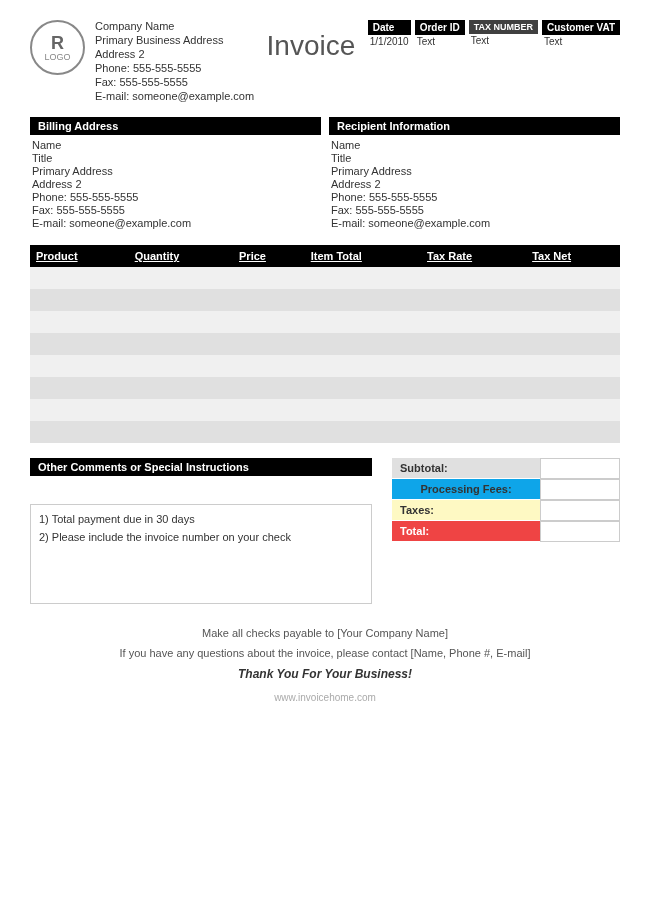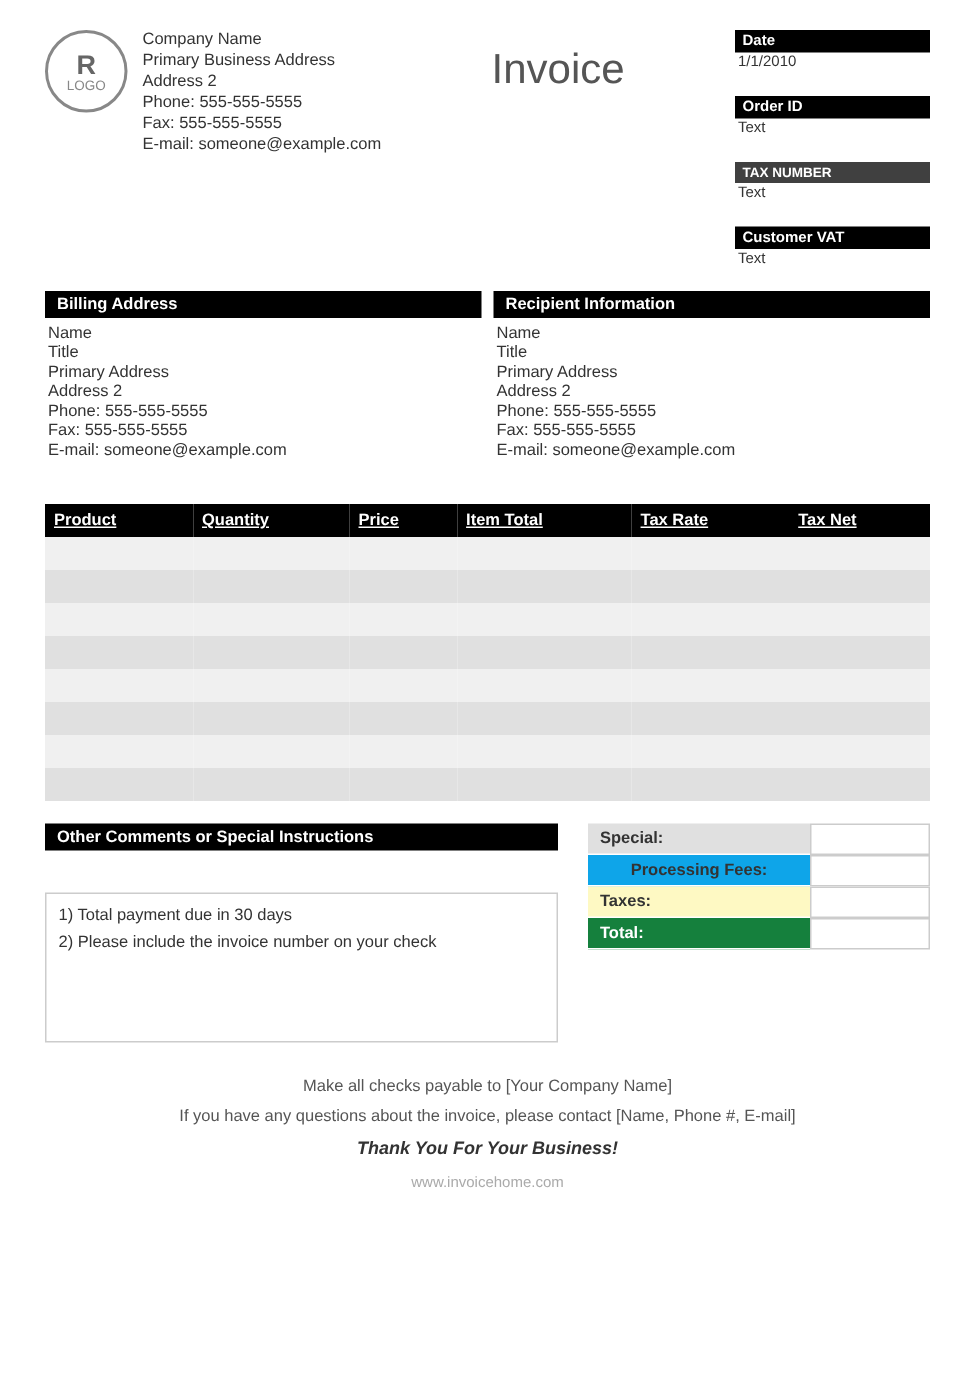--- a/index.html
+++ b/index.html
@@ -57,22 +57,22 @@
     .invoice-title {
       font-size: 28px;
       font-weight: normal;
       color: #555;
       text-align: right;
       flex: 1;
       padding-top: 10px;
     }
     .meta-info {
       display: flex;
-      flex-direction: column;
-      gap: 16px;
+      flex-direction: row;
+      gap: 4px;
       min-width: 130px;
     }
     .meta-row {
       display: flex;
       flex-direction: column;
     }
     .meta-label {
       background: #000;
       color: #fff;
       padding: 2px 5px;
@@ -87,21 +87,21 @@
     .meta-value {
       font-size: 10px;
       padding: 1px 2px;
       color: #333;
     }
 
     
     .address-section {
       display: flex;
       gap: 8px;
-      margin-bottom: 30px;
+      margin-bottom: 16px;
     }
     .address-box {
       flex: 1;
     }
     .address-header {
       background: #000;
       color: #fff;
       padding: 3px 8px;
       font-weight: bold;
       font-size: 11px;
@@ -185,21 +185,21 @@
     .totals-label {
       flex: 1;
       padding: 4px 8px;
       font-size: 11px;
       font-weight: bold;
       border-bottom: 1px solid #fff;
     }
     .totals-row.subtotal .totals-label { background: #e0e0e0; }
     .totals-row.processing .totals-label { background: #0ea5e9; text-align: center; }
     .totals-row.taxes .totals-label { background: #fef9c3; }
-    .totals-row.total-row .totals-label { background: #15803d; color: #fff; }
+    .totals-row.total-row .totals-label { background: #ef4444; color: #fff; }
     .totals-value {
       width: 80px;
       border: 1px solid #ccc;
       background: #fff;
       padding: 3px 5px;
     }
 
     
     .footer {
       text-align: center;
@@ -381,21 +381,21 @@
   <div class="comments-box">
     <div class="comments-header">Other Comments or Special Instructions</div>
     <div class="comments-body" id="comments-body">
     <div>1) Total payment due in 30 days</div>
         <div>2) Please include the invoice number on your check</div>
       </div>
   </div>
 
   <div class="totals-box">
     <div class="totals-row subtotal">
-      <span class="totals-label">Special:</span>
+      <span class="totals-label">Subtotal:</span>
       <div class="totals-value"></div>
     </div>
     <div class="totals-row processing">
       <span class="totals-label">Processing Fees:</span>
       <div class="totals-value"></div>
     </div>
     <div class="totals-row taxes">
       <span class="totals-label">Taxes:</span>
       <div class="totals-value"></div>
     </div>

